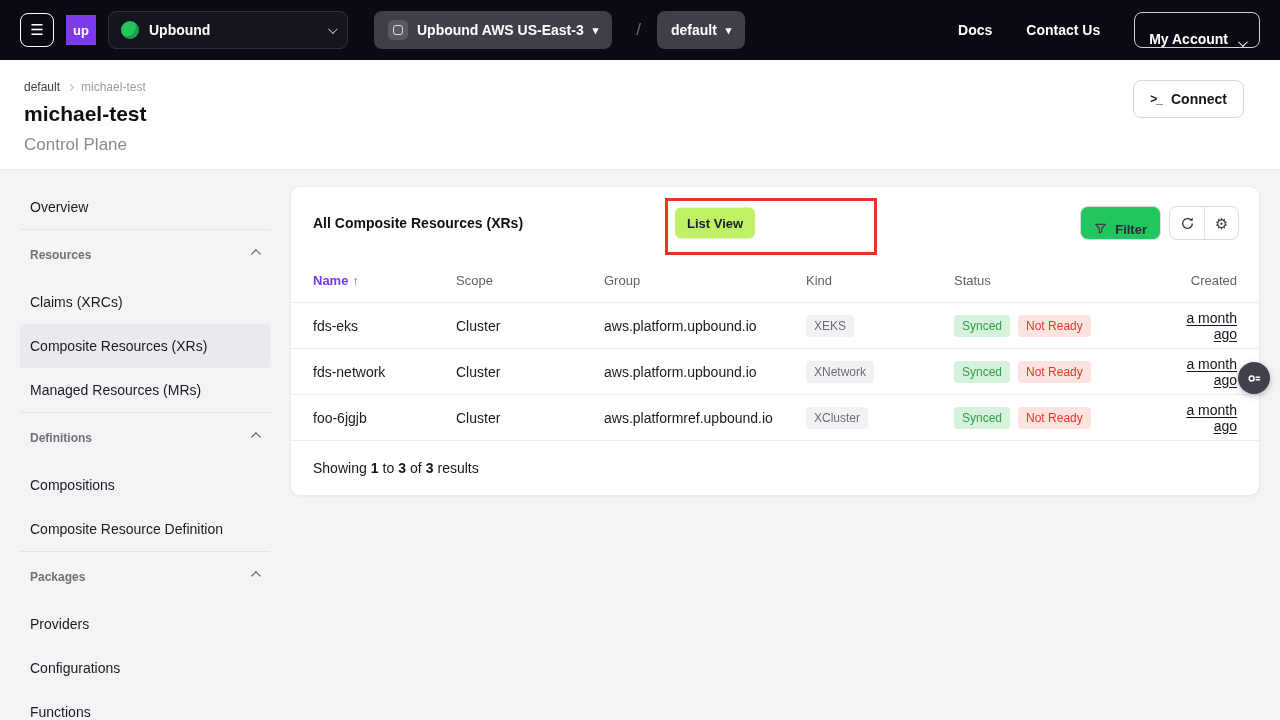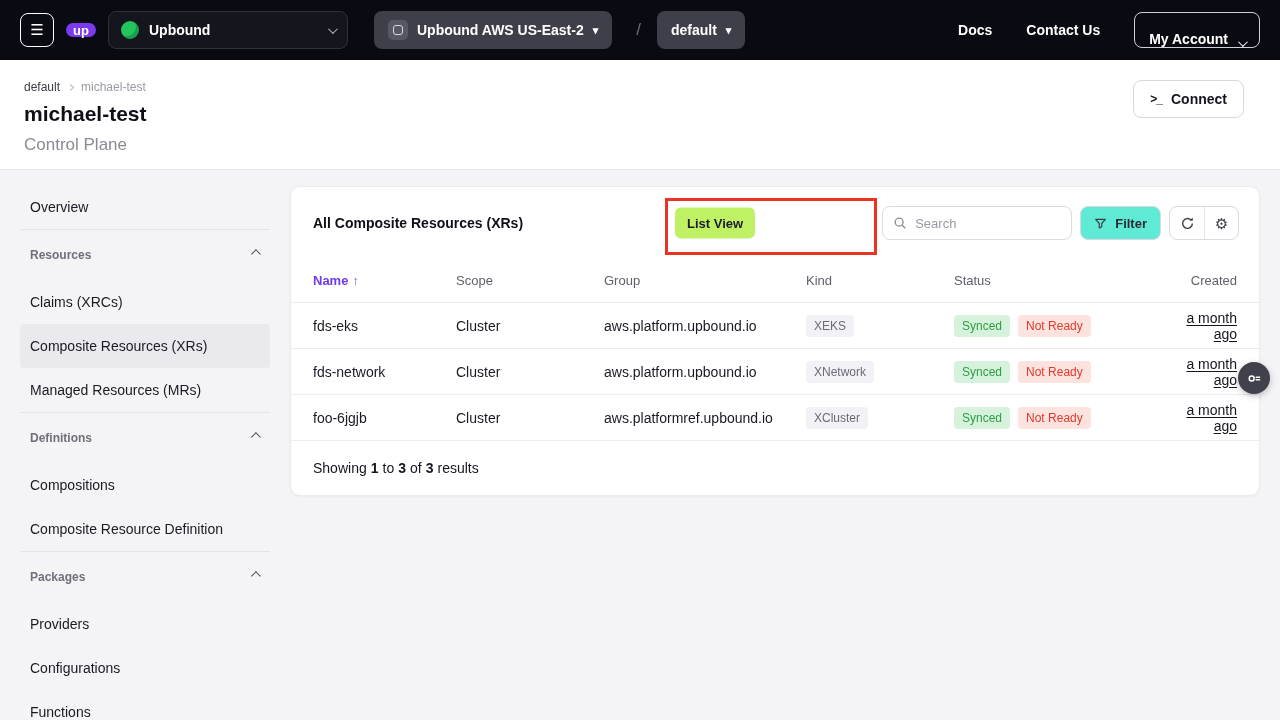--- a/index.html
+++ b/index.html
@@ -4,21 +4,21 @@
 <style>
   *{margin:0;padding:0;box-sizing:border-box}
   html,body{width:1280px;height:720px}
   body{font-family:"Liberation Sans",sans-serif;background:#f4f4f6;position:relative;overflow:hidden;color:#15151f}
   button{font-family:inherit;background:none;border:none;cursor:pointer;color:inherit}
   a{cursor:pointer;text-decoration:none;color:inherit}
 
   
   .topbar{position:absolute;top:0;left:0;width:1280px;height:60px;background:var(--c-topbar-bg,#0a0a12);display:flex;align-items:center;padding:0 20px;gap:12px;z-index:10}
   .hamburger{width:34px;height:34px;border:1.5px solid #fff;border-radius:8px;color:#fff;font-size:15px;display:flex;align-items:center;justify-content:center;flex:none}
-  .logo{width:30px;height:14px;border-radius:8px;background:var(--c-logo-purple,#7c3aed);color:#fff;font-weight:700;font-size:13px;display:flex;align-items:center;justify-content:center;flex:none}
+  .logo{width:30px;height:30px;border-radius:0;background:var(--c-logo-purple,#7c3aed);color:#fff;font-weight:700;font-size:13px;display:flex;align-items:center;justify-content:center;flex:none}
   .org-dd{width:240px;height:38px;background:#15151d;border:1px solid #30303c;border-radius:8px;display:flex;align-items:center;gap:10px;padding:0 12px;color:#fff;flex:none}
   .org-ico{width:18px;height:18px;border-radius:50%;background:#22c55e;box-shadow:inset -3px -3px 0 rgba(0,0,0,.2);flex:none}
   .org-label{font-size:14px;font-weight:700;flex:1;text-align:left}
   .pill{height:38px;background:#3f3f4a;border-radius:8px;display:flex;align-items:center;gap:9px;padding:0 14px;color:#fff;font-size:14px;font-weight:700;flex:none;margin-left:14px}
   .ctp-ico{width:20px;height:20px;border-radius:5px;background:#585863;display:flex;align-items:center;justify-content:center;flex:none}
   .ctp-ico i{display:block;width:10px;height:10px;border:1.6px solid #d8d8e0;border-radius:3px}
   .caret{font-size:11px;color:#fff;line-height:1}
   .slash{color:#6d6d78;font-size:17px;margin:0 2px 0 12px}
   .top-right{margin-left:auto;display:flex;align-items:center;gap:34px}
   .top-link{color:#fff;font-size:14px;font-weight:700}
@@ -54,21 +54,21 @@
   .card{position:absolute;left:290px;top:186px;width:970px;background:#fff;border:1px solid #eaeaef;border-radius:10px;box-shadow:0 1px 2px rgba(16,16,24,.04)}
   .card-head{position:relative;height:72px;display:flex;align-items:center;padding:0 22px}
   .card-title{font-size:14px;font-weight:700;color:#0f0f17}
   .view-toggle{position:absolute;left:384px;top:50%;transform:translateY(-50%);display:flex;align-items:center;gap:4px}
   .toggle-opt{font-size:13px;padding:8px 12px;border-radius:6px;color:#8a8a95;font-weight:600}
   .toggle-opt.active{background:#bef264;color:#1c1c26;font-weight:700}
   .head-controls{position:absolute;right:20px;top:50%;transform:translateY(-50%);display:flex;align-items:center;gap:8px}
   .search-box{width:190px;height:34px;border:1px solid #d9d9e0;border-radius:8px;display:flex;align-items:center;gap:8px;padding:0 10px;background:#fff}
   .search-box input{border:none;outline:none;flex:1;font-size:13px;font-family:inherit;color:#2b2b35;min-width:0;background:transparent}
   .search-box input::placeholder{color:#9a9aa5}
-  .filter-btn{height:34px;border:1px solid #d9d9e0;border-radius:8px;background:#5eead4;padding:4px 13px;display:flex;align-items:center;gap:8px;font-size:13px;font-weight:600;color:#2b2b35}
+  .filter-btn{height:34px;border:1px solid #d9d9e0;border-radius:8px;background:#22c55e;padding:15px 13px;display:flex;align-items:flex-start;gap:8px;font-size:13px;font-weight:600;color:#2b2b35}
   .icon-group{height:34px;border:1px solid #d9d9e0;border-radius:8px;background:#fff;display:flex;align-items:stretch;overflow:hidden}
   .icon-cell{width:34px;display:flex;align-items:center;justify-content:center;color:#3c3c46}
   .icon-cell + .icon-cell{border-left:1px solid #e4e4ea}
   .gear{font-size:15px;line-height:1}
 
   
   .annotation{position:absolute;left:665px;top:198px;width:212px;height:57px;border:3px solid var(--c-annotation-red,#ea3423);z-index:5;pointer-events:none}
 
   
   .tgrid{display:grid;grid-template-columns:143px 148px 202px 148px 206px 1fr;align-items:center;padding:0 22px}
@@ -100,21 +100,21 @@
   </a>
   <button class="org-dd">
     <span class="org-ico"></span>
     <span class="org-label">Upbound</span>
     <span class="chev down"></span>
   </button>
   <button class="pill">
     <span class="ctp-ico">
         <i></i>
       </span>
-    <span>Upbound AWS US-East-2</span>
+    <span>Upbound AWS US-East-3</span>
     <span class="caret">▾</span>
   </button>
   <span class="slash">/</span>
   <button class="pill" style="margin-left:2px">
     <span>default</span>
     <span class="caret">▾</span>
   </button>
   <nav class="top-right">
     <a class="top-link">Docs</a>
     <a class="top-link">Contact Us</a>
@@ -187,27 +187,20 @@
   </div>
 </aside>
 
 <main class="card">
   <div class="card-head">
     <h2 class="card-title">All Composite Resources (XRs)</h2>
     <div class="view-toggle">
       <button class="toggle-opt active">List View</button>
     </div>
     <div class="head-controls">
-      <div class="search-box">
-        <svg width="14" height="14" viewBox="0 0 16 16">
-          <circle cx="7" cy="7" r="4.5" fill="none" stroke="#8a8a95" stroke-width="1.5"></circle>
-          <path d="M10.5 10.5 L14 14" stroke="#8a8a95" stroke-width="1.5"></path>
-        </svg>
-        <input placeholder="Search" style="">
-      </div>
       <button class="filter-btn">
         <svg width="13" height="13" viewBox="0 0 16 16">
           <path d="M2 3h12l-4.5 5v4l-3 1.5V8z" fill="none" stroke="#3c3c46" stroke-width="1.4" stroke-linejoin="round"></path>
         </svg>
         <span>Filter</span>
       </button>
       <div class="icon-group">
         <button class="icon-cell">
           <svg width="15" height="15" viewBox="0 0 16 16">
             <path d="M13.2 8a5.2 5.2 0 1 1-1.5-3.7" fill="none" stroke="#3c3c46" stroke-width="1.5"></path>

